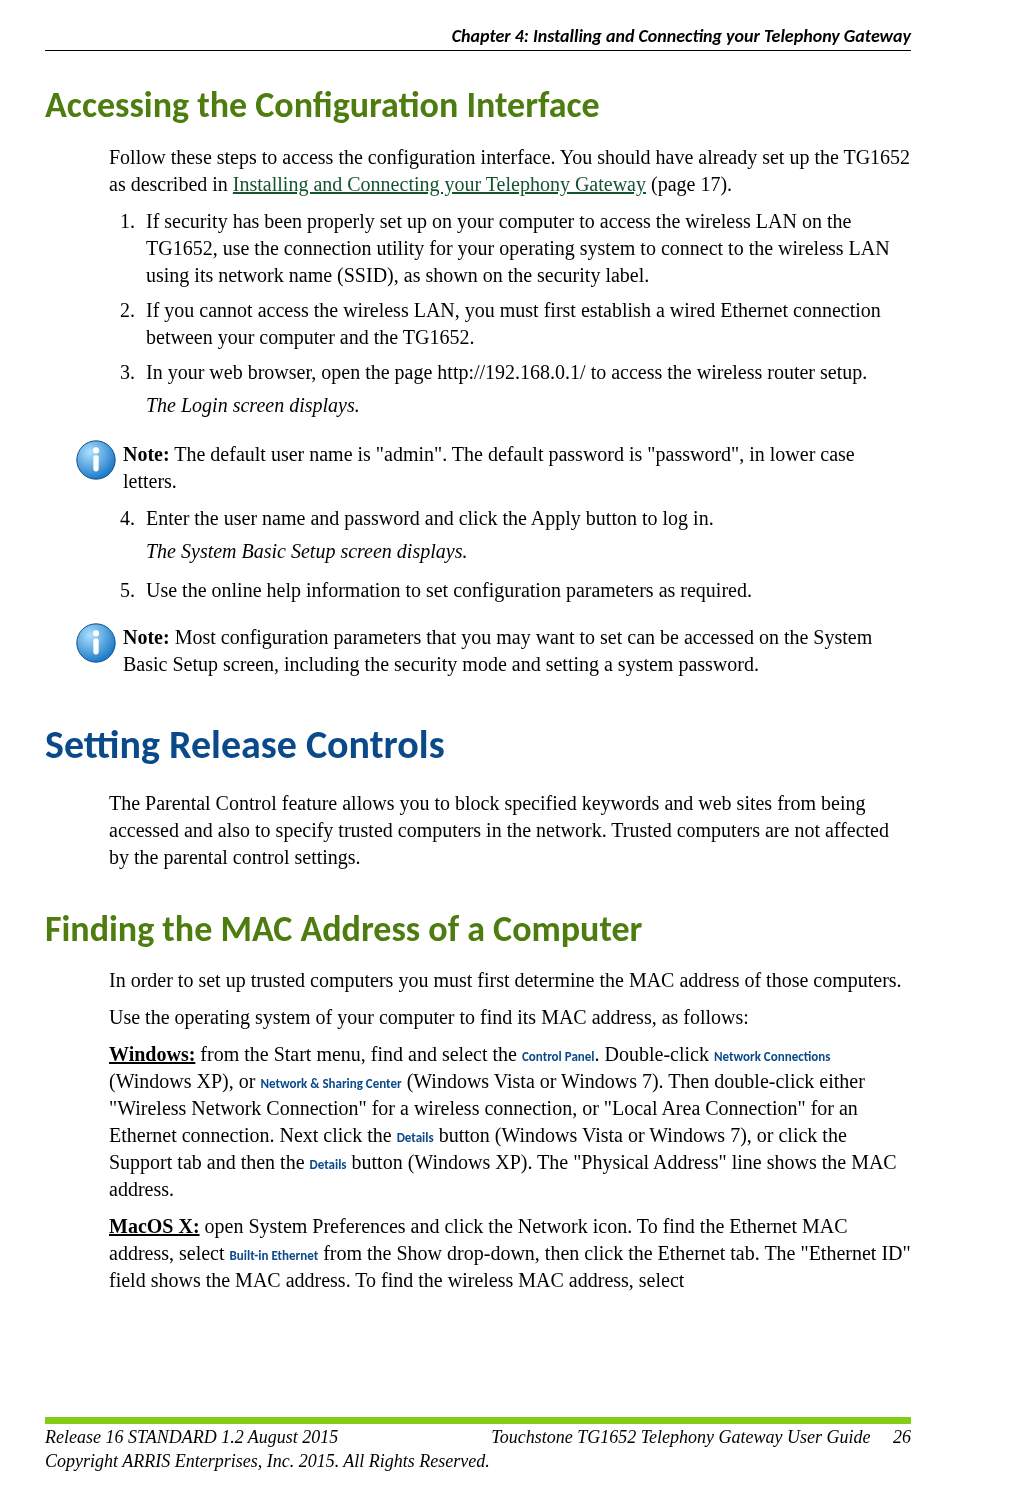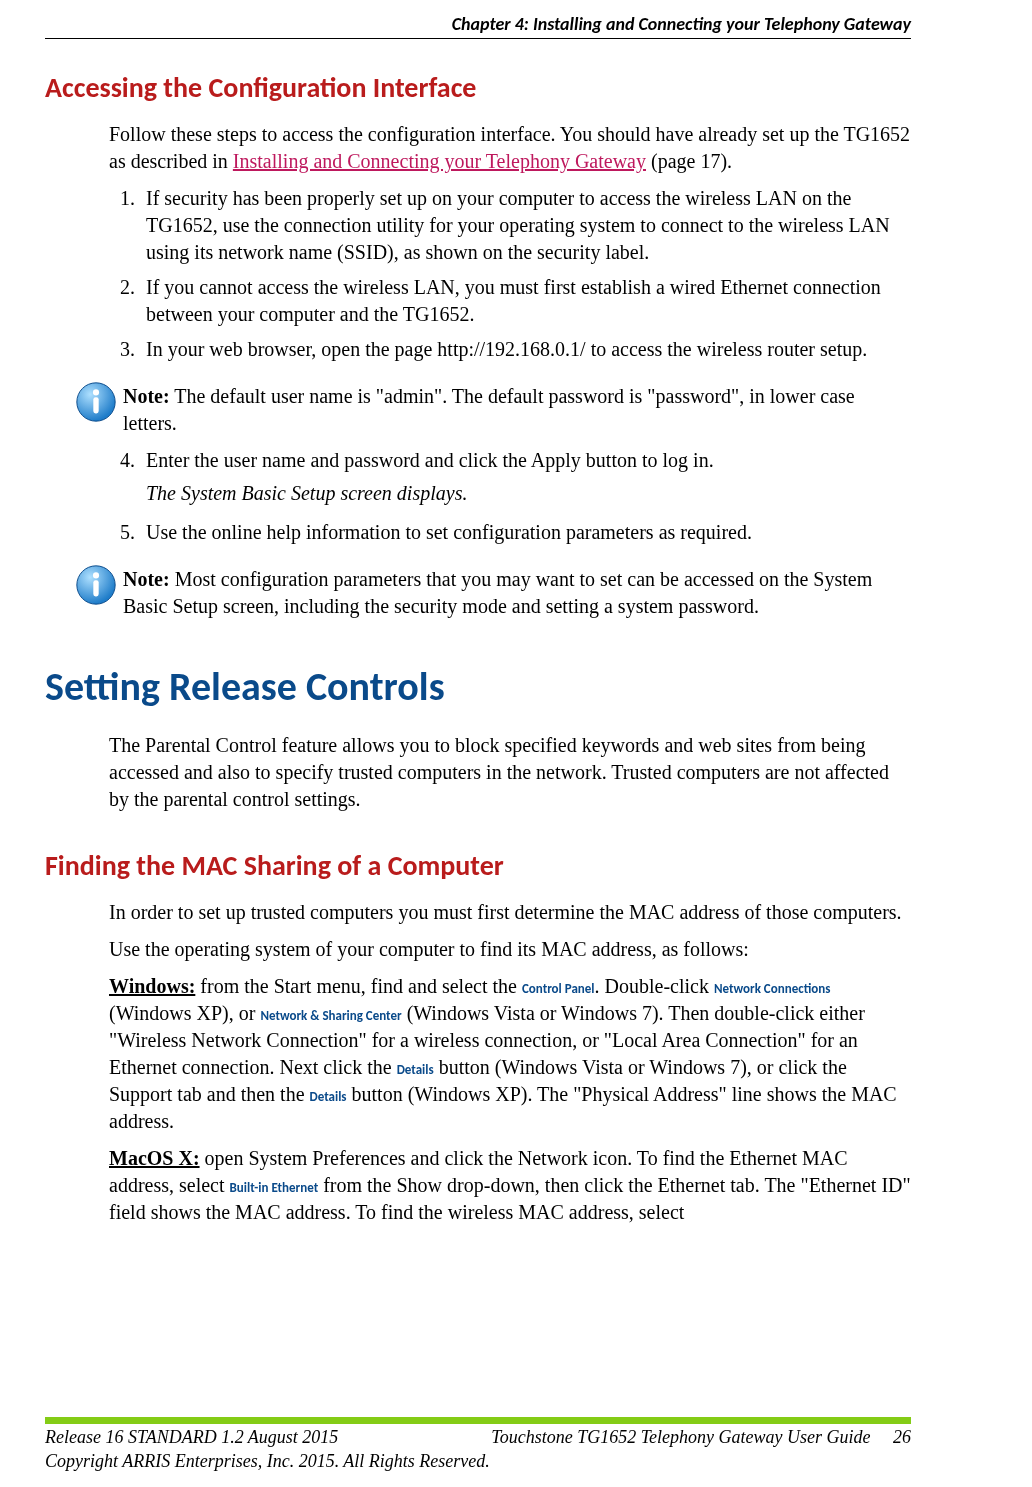--- a/index.html
+++ b/index.html
@@ -10,38 +10,38 @@
     font-family: Georgia, 'Times New Roman', serif;
     font-size: 20px;
     line-height: 1.35;
     color: #000;
     background: #fff;
     width: 1032px;
   }
   .page {
     width: 956px;
     min-height: 1487px;
-    padding: 4px 45px 0 45px;
+    padding: 16px 45px 0 45px;
     position: relative;
   }
   .running-header {
     font-family: Calibri, Arial, sans-serif;
     font-style: italic;
     font-weight: bold;
     font-size: 18px;
     text-align: right;
     border-bottom: 1px solid #000;
     padding: 8px 0 2px 0;
     margin-bottom: 30px;
   }
   h2.section {
     font-family: Calibri, Arial, sans-serif;
     font-weight: bold;
-    color: #b91c1c;
-    font-size: 28px;
+    color: #4d7c0f;
+    font-size: 36px;
     margin: 0 0 14px 0;
     letter-spacing: 0px;
   }
   h1.major {
     font-family: Calibri, Arial, sans-serif;
     font-weight: bold;
     color: #0a4a8a;
     font-size: 40px;
     margin: 40px 0 18px 0;
   }
@@ -63,21 +63,21 @@
     display: flex;
     align-items: flex-start;
     margin: 10px 0 10px 28px;
   }
   .note-text {
     flex: 1;
     margin-left: 4px;
     margin-top: 10px;
   }
   .note-text .label { font-weight: bold; }
-  a.xref { color: #be185d; }
+  a.xref { color: #14532d; }
   .ui { font-family: Calibri, Arial, sans-serif; font-weight: bold; color: #0a4a8a; font-size: 13px; }
   strong { font-weight: bold; text-decoration: underline; }
   .footer {
     position: absolute;
     bottom: 14px;
     left: 45px;
     right: 45px;
     border-top: 7px solid #84cc16;
     font-style: italic;
     font-size: 18px;
@@ -104,20 +104,21 @@
   <div class="body-indent">
     <p>
       <span>Follow these steps to access the configuration interface. You should have already set up the TG1652 as described in </span><a href="#" class="xref">Installing and Connecting your Telephony Gateway</a><span> (page 17).</span>
     </p>
 
     <ol class="steps">
       <li>If security has been properly set up on your computer to access the wireless LAN on the TG1652, use the connection utility for your operating system to connect to the wireless LAN using its network name (SSID), as shown on the security label.</li>
       <li>If you cannot access the wireless LAN, you must first establish a wired Ethernet connection between your computer and the TG1652.</li>
       <li>
         <span>In your web browser, open the page http://192.168.0.1/ to access the wireless router setup.</span>
+        <p class="result">The Login screen displays.</p>
       </li>
     </ol>
   </div>
 
   <div class="note-row">
     <svg class="info-icon" viewBox="0 0 48 48">
       <defs>
         <radialGradient id="g1" cx="35%" cy="30%" r="70%">
           <stop offset="0%" stop-color="#aee0ff"></stop>
           <stop offset="100%" stop-color="#1e7cc9"></stop>
@@ -152,21 +153,21 @@
       <span class="label">Note:</span><span> Most configuration parameters that you may want to set can be accessed on the System Basic Setup screen, including the security mode and setting a system password.</span>
     </div>
   </div>
 
   <h1 class="major">Setting Release Controls</h1>
 
   <div class="body-indent">
     <p>The Parental Control feature allows you to block specified keywords and web sites from being accessed and also to specify trusted computers in the network. Trusted computers are not affected by the parental control settings.</p>
   </div>
 
-  <h2 class="section" style="margin-top:34px">Finding the MAC Sharing of a Computer</h2>
+  <h2 class="section" style="margin-top:34px">Finding the MAC Address of a Computer</h2>
 
   <div class="body-indent">
     <p>In order to set up trusted computers you must first determine the MAC address of those computers.</p>
     <p>Use the operating system of your computer to find its MAC address, as follows:</p>
     <p>
       <strong>Windows:</strong><span> from the Start menu, find and select the </span><span class="ui">Control Panel</span><span>. Double-click </span><span class="ui">Network Connections</span><span> (Windows XP), or </span><span class="ui">Network &amp; Sharing Center</span><span> (Windows Vista or Windows 7). Then double-click either "Wireless Network Connection" for a wireless connection, or "Local Area Connection" for an Ethernet connection. Next click the </span><span class="ui">Details</span><span> button (Windows Vista or Windows 7), or click the Support tab and then the </span><span class="ui">Details</span><span> button (Windows XP). The "Physical Address" line shows the MAC address.</span>
     </p>
     <p>
       <strong>MacOS X:</strong><span> open System Preferences and click the Network icon. To find the Ethernet MAC address, select </span><span class="ui">Built-in Ethernet</span><span> from the Show drop-down, then click the Ethernet tab. The "Ethernet ID" field shows the MAC address. To find the wireless MAC address, select</span>
     </p>

